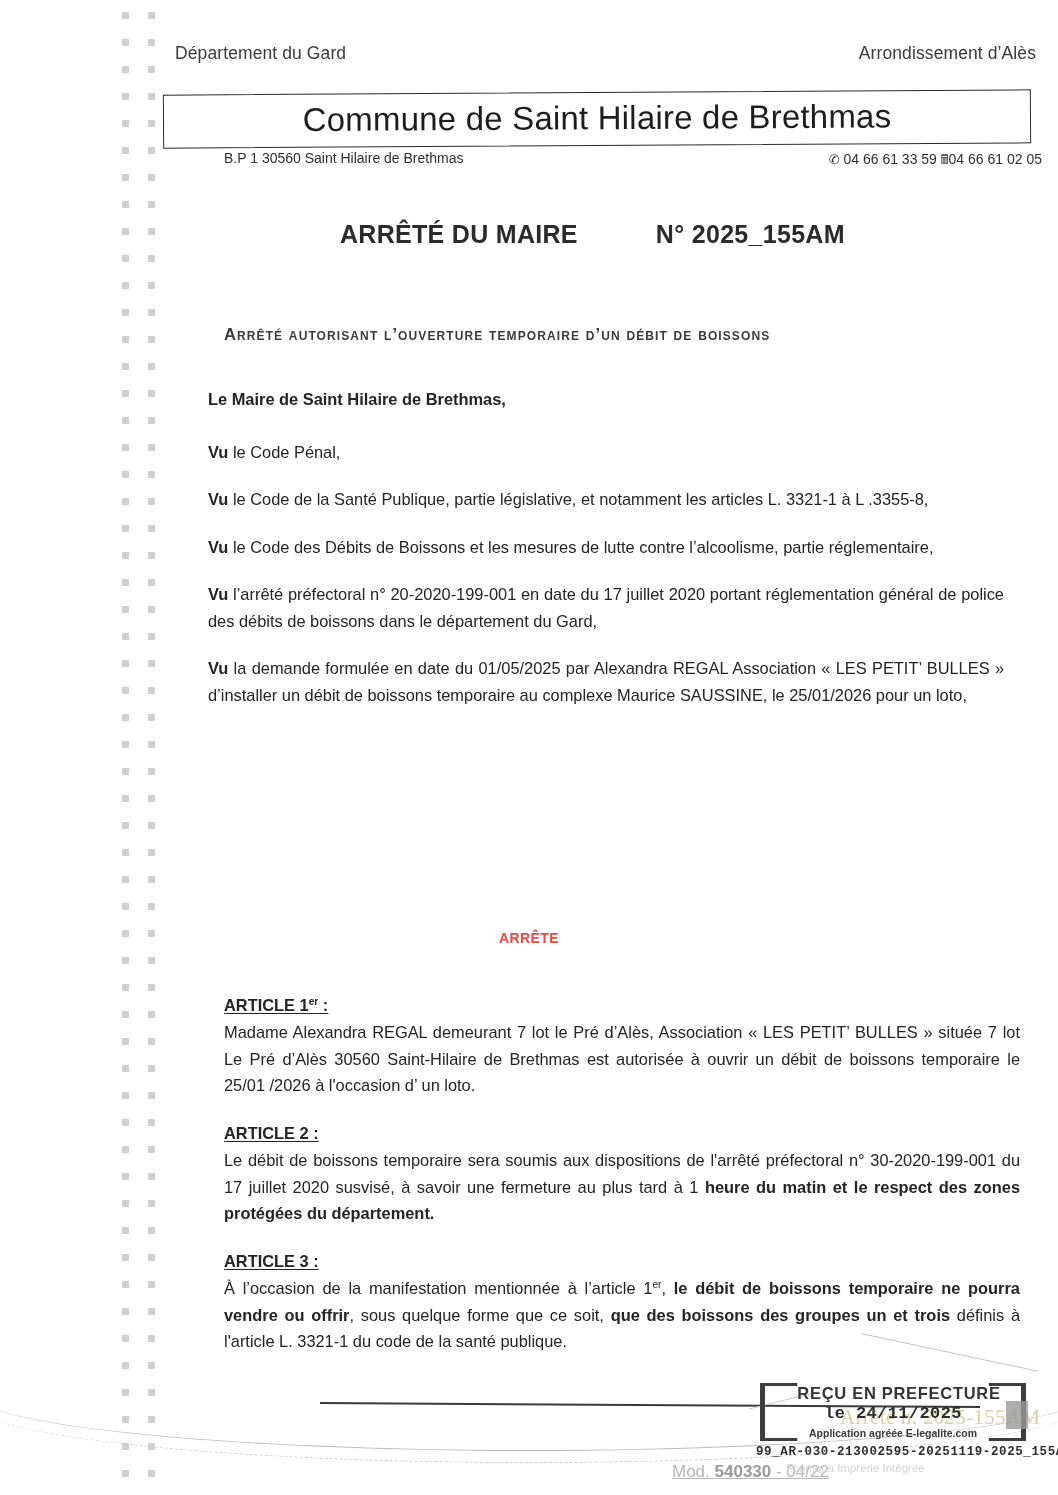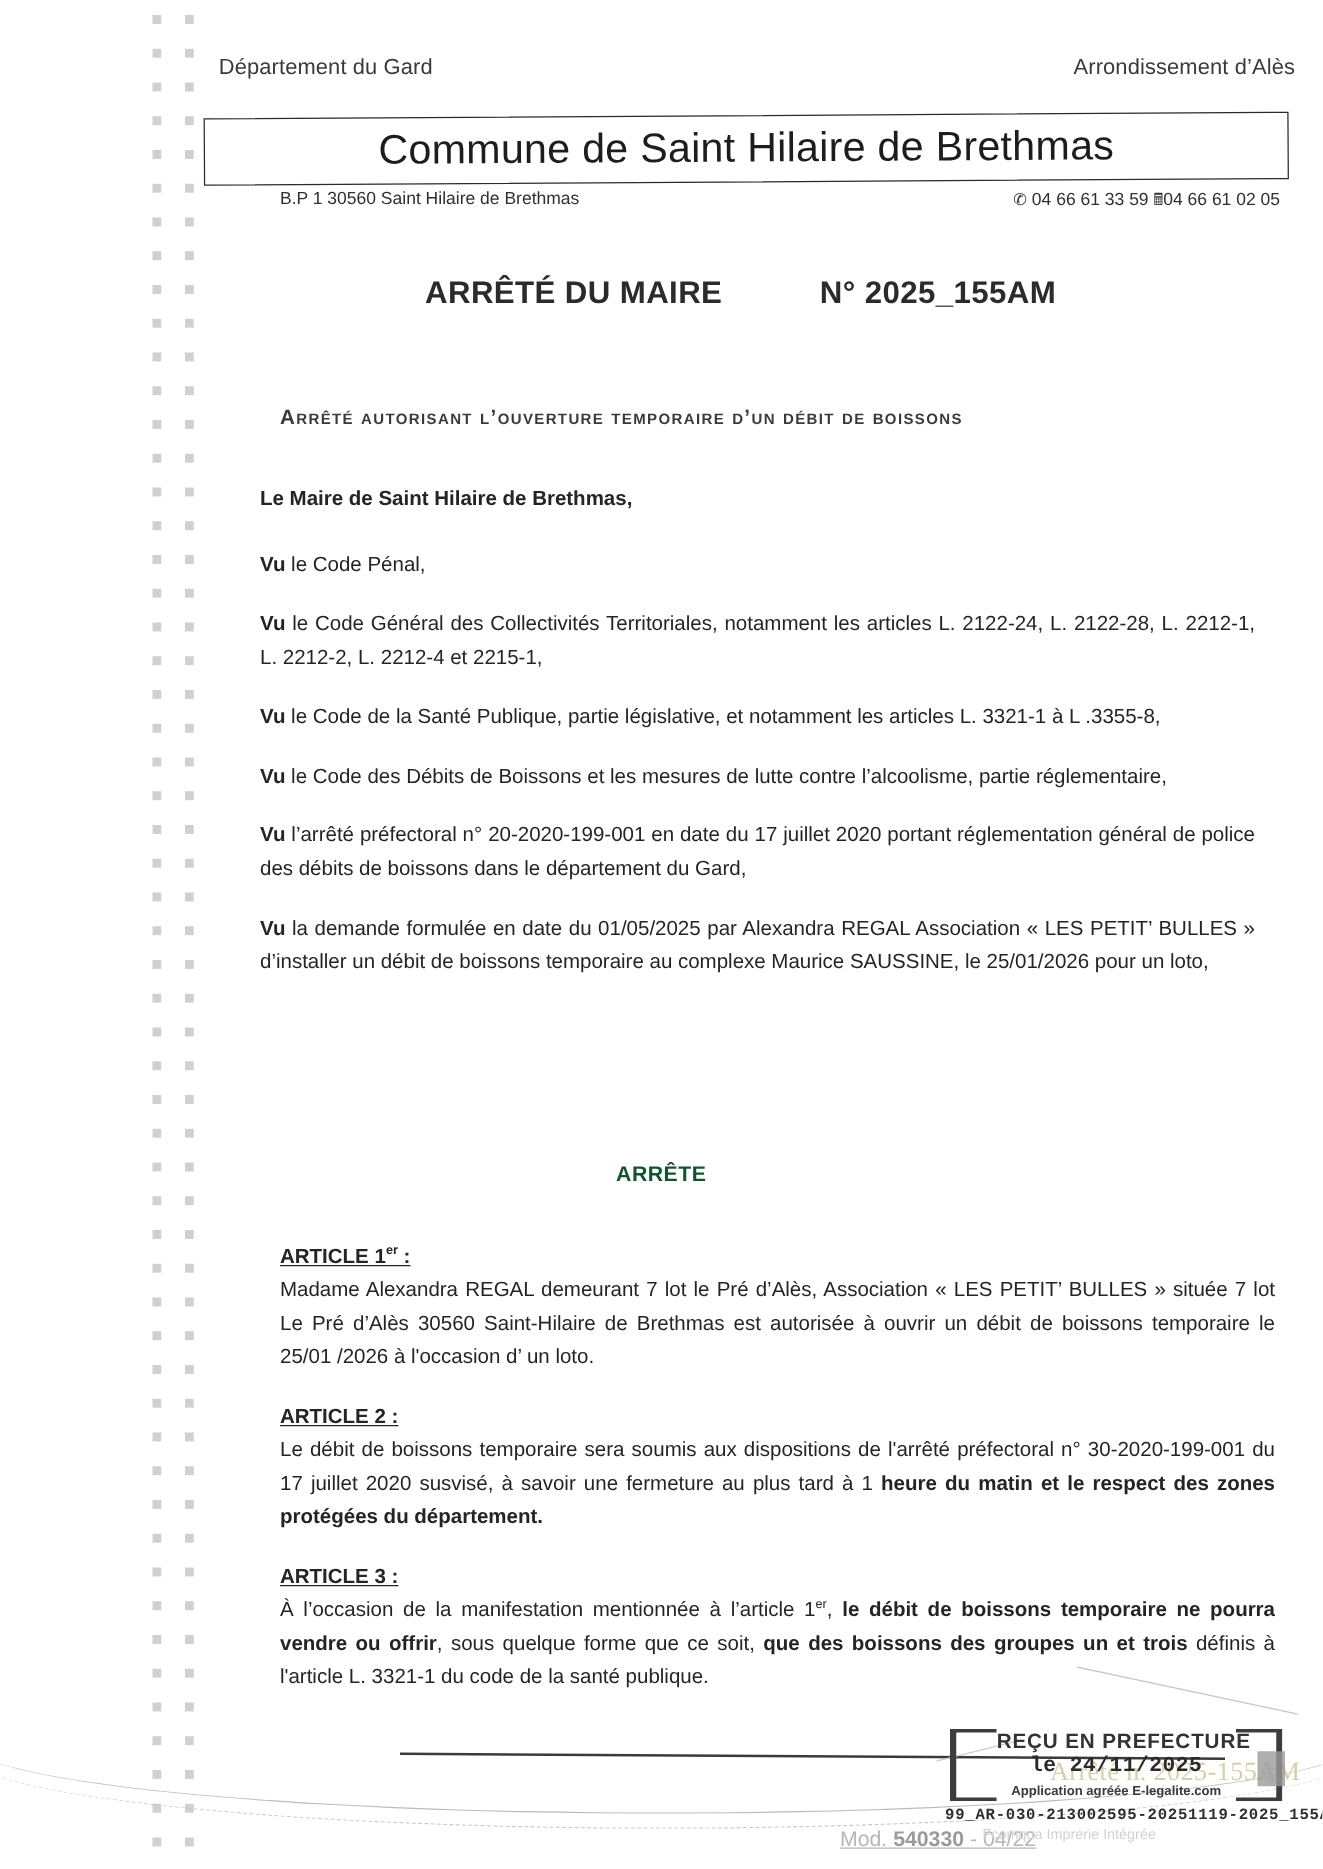--- a/index.html
+++ b/index.html
@@ -70,21 +70,21 @@
   .bp-line {
     position: absolute;
     left: 224px;
     top: 150px;
     font-size: 14px;
     color: #2f2f2f;
     text-align: right;
   }
   .tel-line {
     position: absolute;
-    right: 34px;
+    right: 16px;
     top: 150px;
     font-size: 14px;
     color: #2f2f2f;
     white-space: nowrap;
   }
   .tel-line .ico { font-size: 13px; }
 
   
   .arrete-title {
     position: absolute;
@@ -131,23 +131,23 @@
     line-height: 1.5;
     margin-bottom: 0 !important;
     text-align: left;
   }
 
   .arrete-word {
     position: absolute;
     left: 0; right: 0;
     top: 930px;
     text-align: center;
-    font-size: 17px;
-    font-weight: bold;
-    color: #14532d;
+    font-size: 14px;
+    font-weight: bold;
+    color: #ef4444;
     letter-spacing: .4px;
   }
 
   .articles {
     position: absolute;
     left: 224px;
     top: 992px;
     width: 796px;
     font-size: 16.4px;
     line-height: 1.6;
@@ -324,21 +324,20 @@
     <span>ARRÊTÉ DU MAIRE</span><span class="num">N° 2025_155AM</span>
   </div>
 
   <div class="subtitle">Arrêté autorisant l’ouverture temporaire d’un débit de boissons</div>
 
   <div class="body">
     <p class="maire">Le Maire de Saint Hilaire de Brethmas,</p>
 
     <p><span class="b">Vu</span><span> le Code Pénal,</span></p>
 
-    <p><span class="b">Vu</span><span> le Code Général des Collectivités Territoriales, notamment les articles L. 2122-24, L. 2122-28, L. 2212-1, L. 2212-2, L. 2212-4 et 2215-1,</span></p>
 
     <p><span class="b">Vu</span><span> le Code de la Santé Publique, partie législative, et notamment les articles L. 3321-1 à L .3355-8,</span></p>
 
     <p><span class="b">Vu</span><span> le Code des Débits de Boissons et les mesures de lutte contre l’alcoolisme, partie réglementaire,</span></p>
 
     <p><span class="b">Vu</span><span> l’arrêté préfectoral n° 20-2020-199-001 en date du 17 juillet 2020 portant réglementation général de police des débits de boissons dans le département du Gard,</span></p>
 
     <p><span class="b">Vu</span><span> la demande formulée en date du 01/05/2025 par Alexandra REGAL Association « LES PETIT’ BULLES » d’installer un débit de boissons temporaire au complexe Maurice SAUSSINE, le 25/01/2026 pour un loto,</span></p>
 
   </div>

